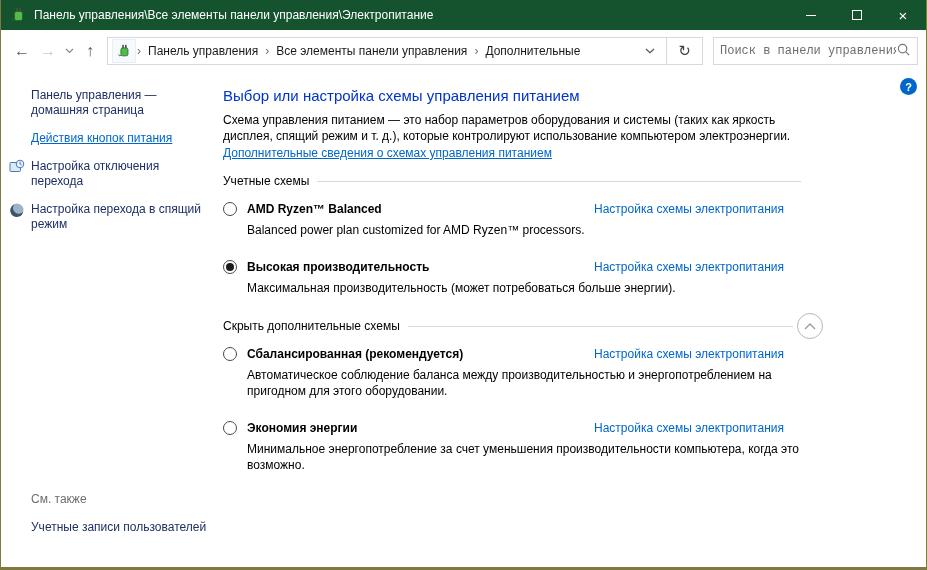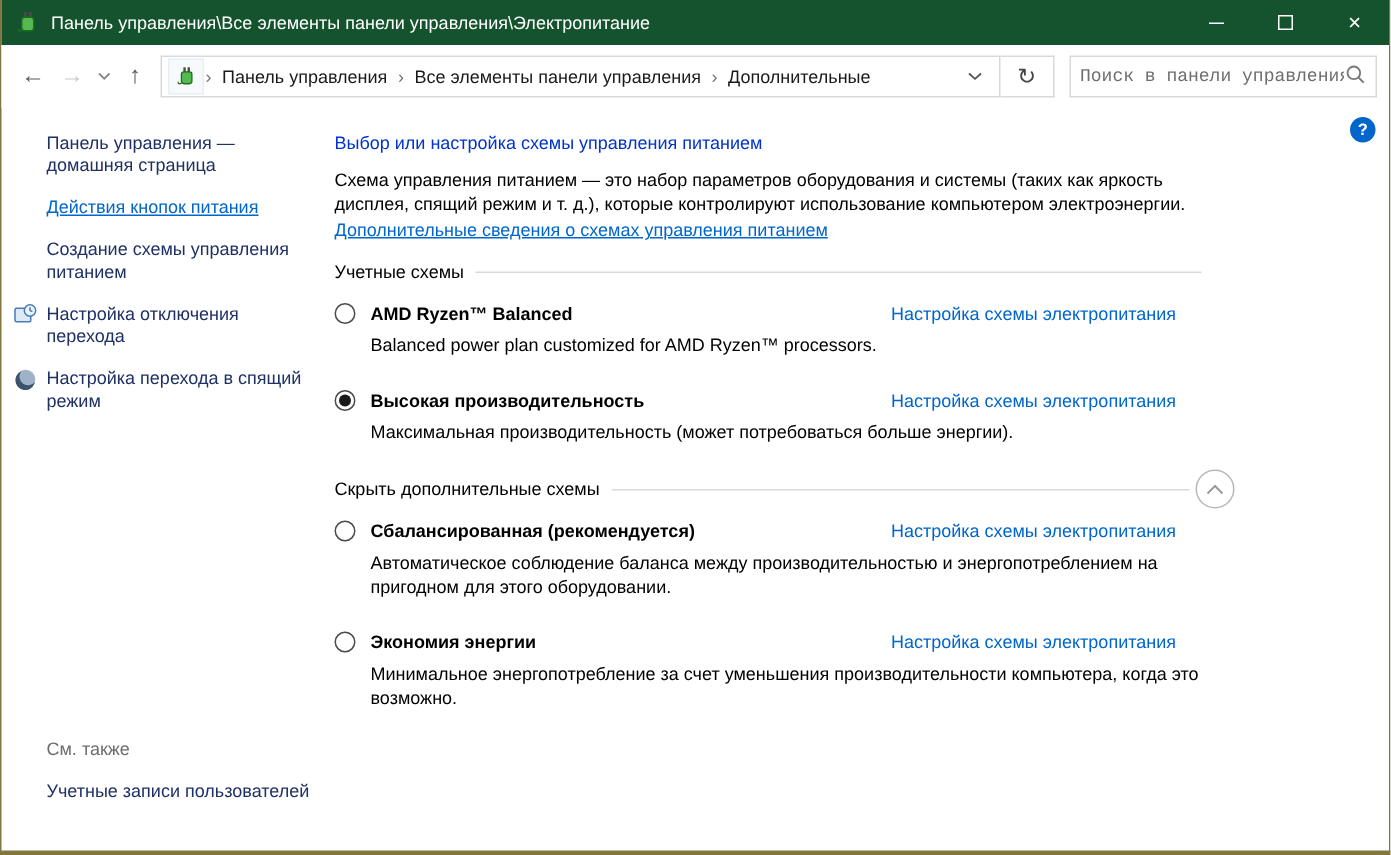--- a/index.html
+++ b/index.html
@@ -42,21 +42,21 @@
   .sidebar { position: absolute; left: 0; top: 72px; bottom: 0; width: 222px; padding: 16px 10px 0 30px; }
   .side-item { position: relative; color: #1f3064; line-height: 15px; margin-bottom: 13px; cursor: default; }
   .side-item .side-icon { position: absolute; left: -22px; top: 0; width: 16px; height: 16px; }
   .side-item.hovered { color: #0066cc; text-decoration: underline; }
   .see-also { position: absolute; left: 30px; top: 420px; }
   .see-also .see-also-header { color: #6d6d6d; margin-bottom: 14px; }
   .see-also .side-item { margin-bottom: 0; }
 
   
   .content { position: absolute; left: 222px; top: 85px; width: 600px; }
-  .page-title { color: #0033cc; font-size: 12px; font-weight: normal; line-height: 21px; }
+  .page-title { color: #0033cc; font-size: 15px; font-weight: normal; line-height: 21px; }
   .page-desc { margin-top: 7px; width: 588px; line-height: 15.5px; }
   .learn-more { color: #0066cc; text-decoration: underline; display: inline-block; margin-top: 2px; }
 
   .section-row { display: flex; align-items: center; margin-top: 14px; width: 578px; }
   .section-row .section-label { white-space: nowrap; padding-right: 8px; }
   .section-row .section-line { flex: 1 1 auto; height: 1px; background: #d9d9d9; }
   .section-row.collapsible { position: relative; width: 600px; margin-top: 23px; }
   .section-row.collapsible .section-line { margin-right: 30px; }
   .collapse-btn { position: absolute; right: 0; top: -6px; width: 26px; height: 26px; border: 1px solid #b8b8b8; border-radius: 50%; display: flex; align-items: center; justify-content: center; background: #fff; }
 
@@ -139,21 +139,20 @@
     </div>
   </div>
 
   <div class="help-btn">
       <span>?</span>
     </div>
 
   <div class="sidebar">
     <div class="side-item">Панель управления — домашняя страница</div>
     <div class="side-item hovered">Действия кнопок питания</div>
-    <div class="side-item">Создание схемы управления питанием</div>
     <div class="side-item">
       <span class="side-icon">
         <svg width="16" height="16" viewBox="0 0 16 16">
           <rect x="1" y="3.5" width="10.5" height="9" rx="1" fill="#dce9f7" stroke="#4a7ab5"></rect>
           <circle cx="11" cy="5" r="3.8" fill="#eaf3fc" stroke="#4a7ab5"></circle>
           <path d="M11 2.8 L11 5 L12.6 5.8" stroke="#4a7ab5" fill="none"></path>
         </svg>
       </span>
       <span>Настройка отключения перехода</span>
     </div>

